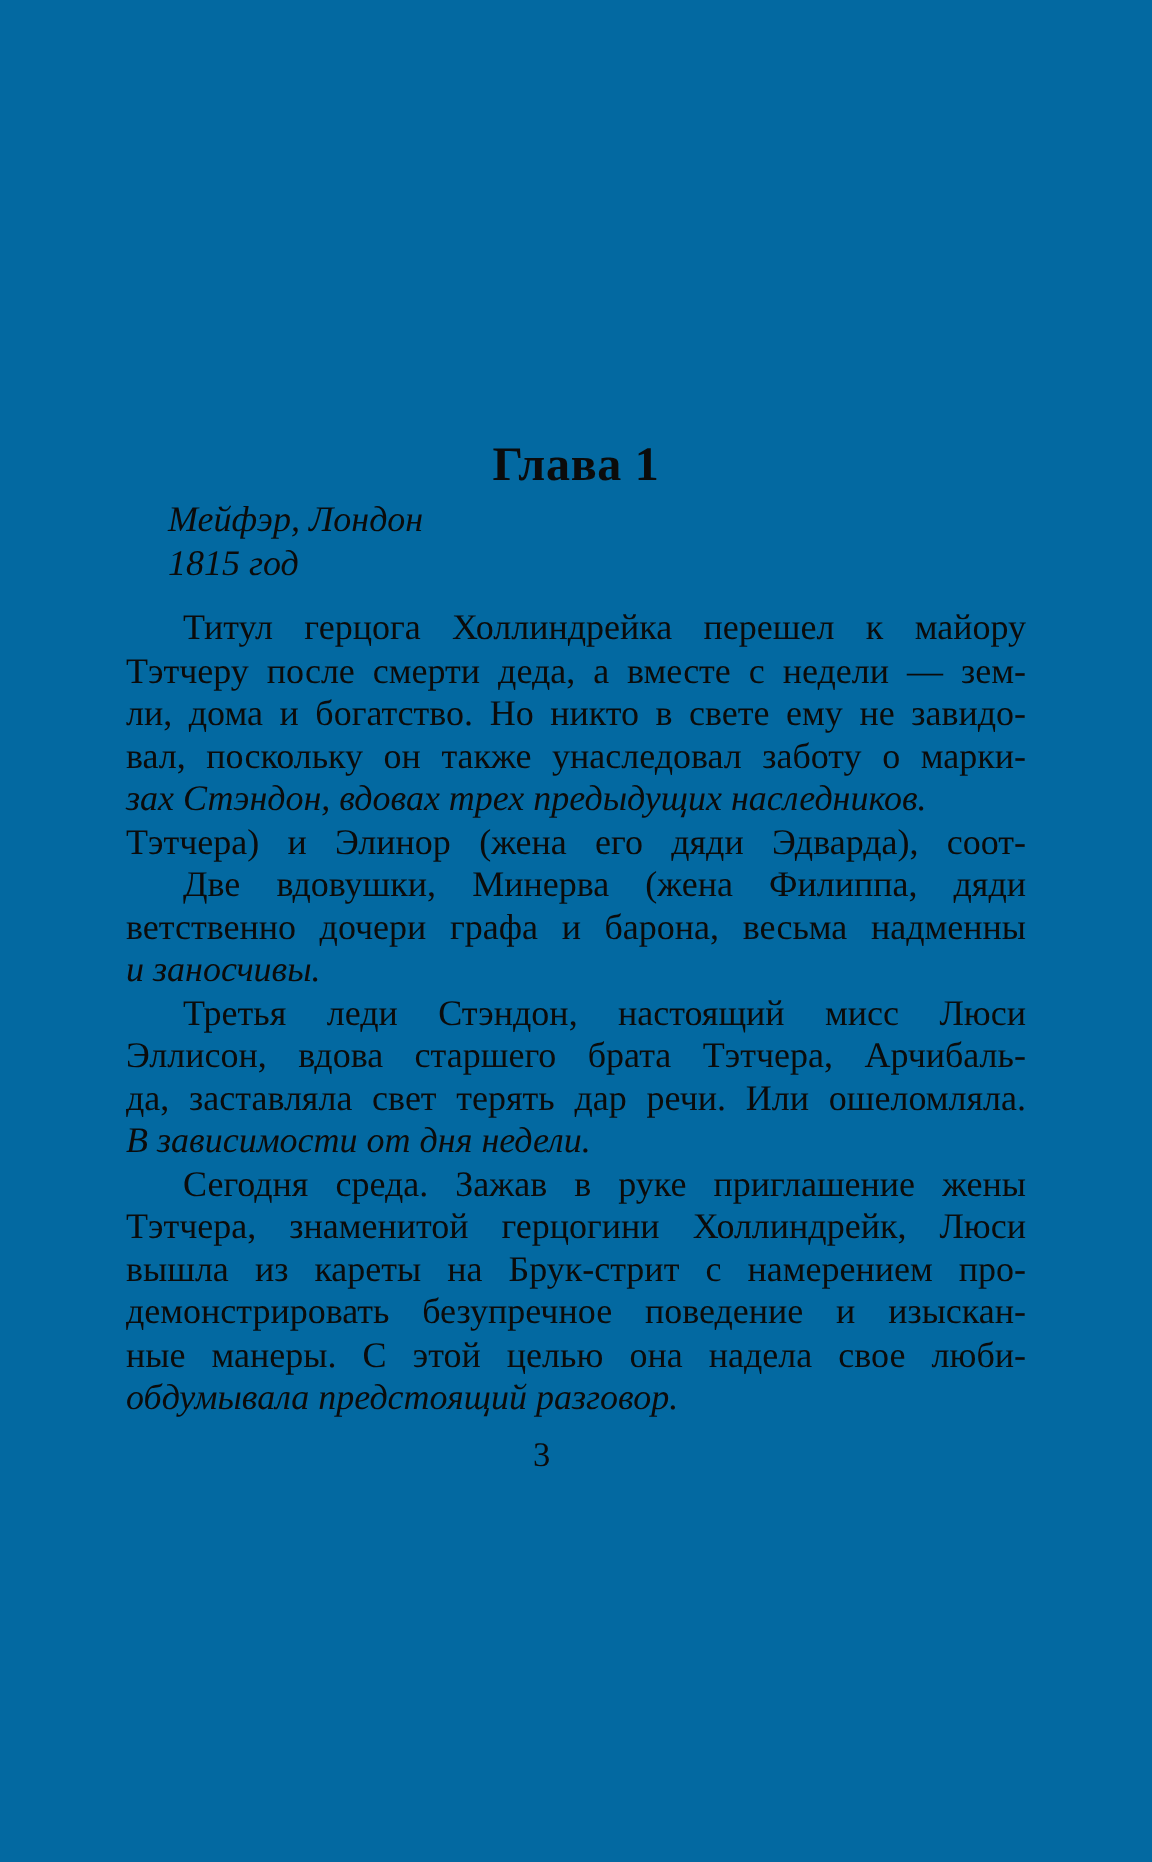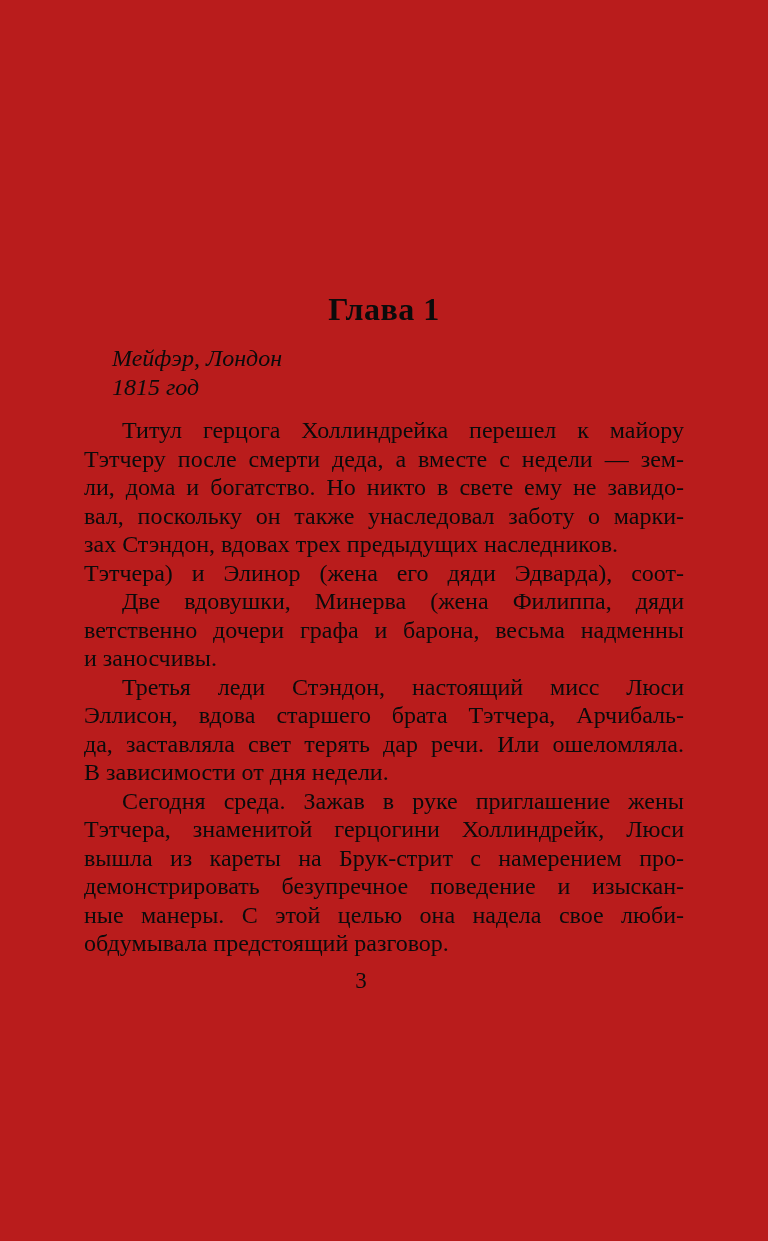--- a/index.html
+++ b/index.html
@@ -2,58 +2,58 @@
 <html><head>
 <meta charset="utf-8">
 <style>
   * { margin: 0; padding: 0; box-sizing: border-box; }
   html, body { background: #ffffff; }
   .page {
     position: relative;
     width: 768px;
     height: 1241px;
     margin: 0 auto;
-    background: #b91c1c;
+    background: #0369a1;
     color: #0b0b0b;
     font-family: "Liberation Serif", "DejaVu Serif", serif;
     overflow: hidden;
   }
   .column {
     position: absolute;
     left: 84px;
     top: 0;
     width: 600px;
   }
   .chapter {
     margin-top: 291px;
     font-size: 32px;
     line-height: 37px;
     font-weight: 700;
     text-align: center;
     letter-spacing: 0.5px;
   }
   .setting {
-    margin-top: 16px;
+    margin-top: 5px;
     margin-left: 28px;
     font-style: italic;
     font-size: 24px;
     line-height: 28.5px;
   }
   .body-text {
     margin-top: 15px;
     font-size: 24px;
     line-height: 28.5px;
   }
   .line {
     text-align: justify;
     text-align-last: justify;
     text-justify: inter-word;
   }
   .line.first { text-indent: 38px; }
-  .line.last { text-align: left; text-align-last: left; }
+  .line.last { text-align: left; text-align-last: left; font-style: italic; }
   .page-number {
     margin-top: 9px;
     font-size: 23px;
     line-height: 28.5px;
     text-align: center;
     position: relative;
     left: -23px;
   }
 </style>
 </head>

